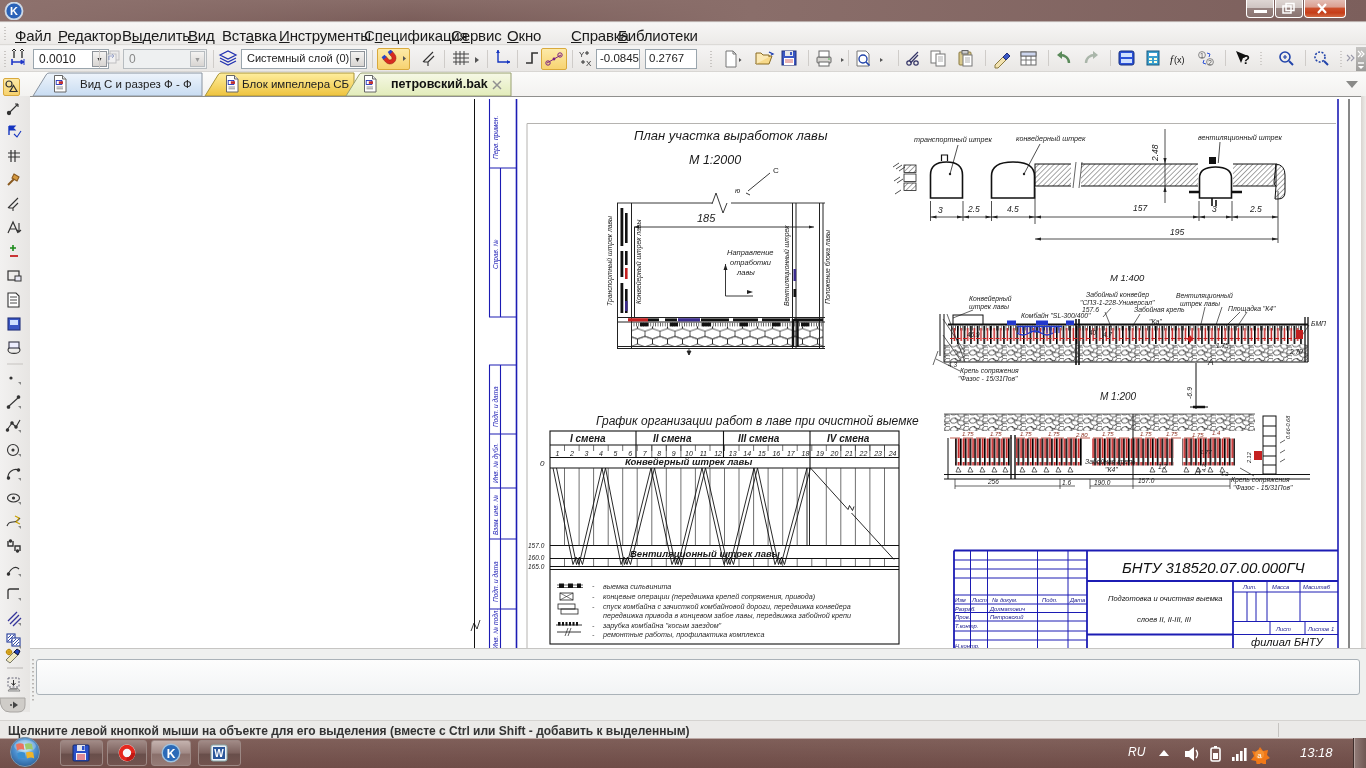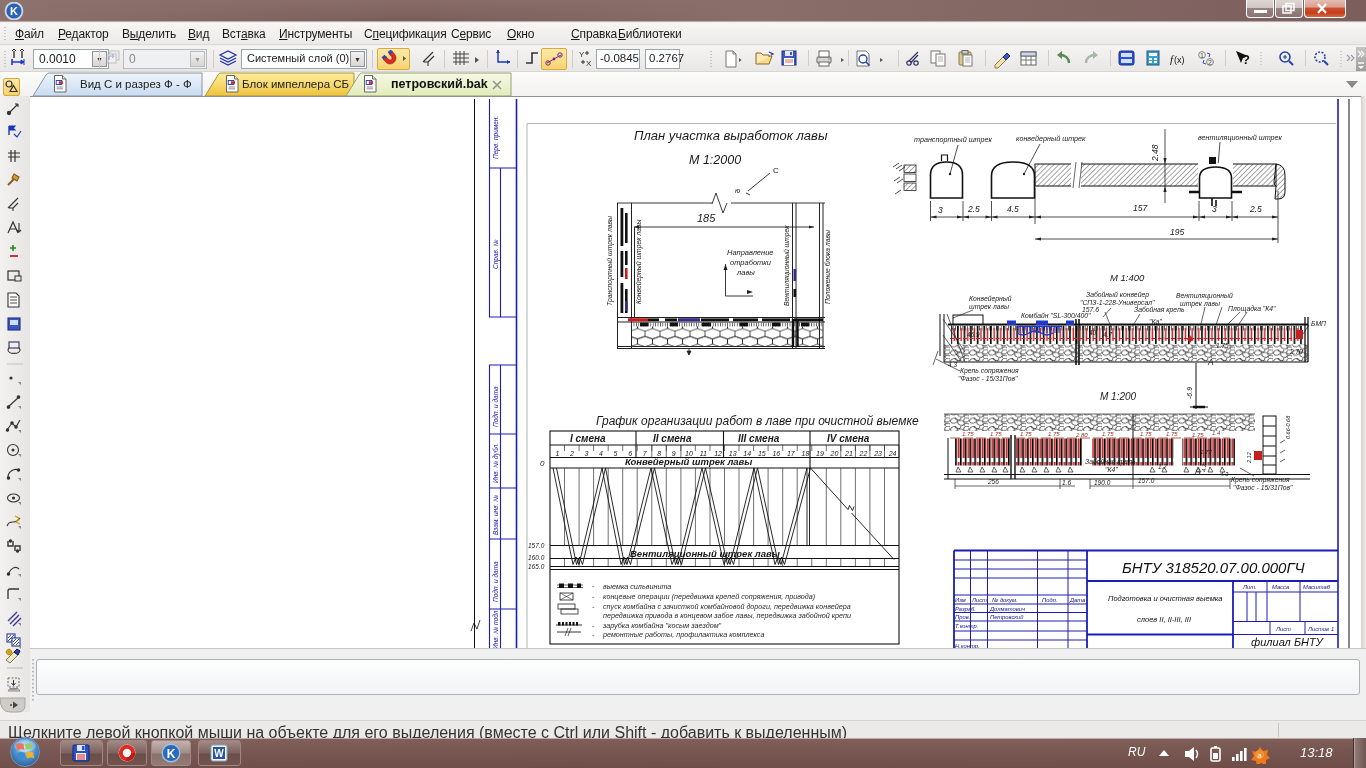--- a/index.html
+++ b/index.html
@@ -13,21 +13,21 @@
 #titletext{left:30px;top:4px;color:#fff;font-size:12.5px;white-space:pre;}
 
 .capbtn{top:0;height:18px;border:1px solid #fff;border-top:none;
  border-radius:0 0 4px 4px;background:linear-gradient(#ded6d3 0%,#cfc5c2 45%,#96827f 50%,#8a7471 100%);}
 #btnmin{left:1246px;width:28px;}
 #btnmax{left:1275px;width:28px;}
 #btnclose{left:1304px;width:42px;background:linear-gradient(#e3bdb4 0%,#dba092 40%,#cc4f2c 50%,#c63d18 75%,#d06a44 100%);}
 
 #menubar{left:0;top:23px;width:1366px;height:22px;
  background:linear-gradient(#f7f6f5,#eceae8);border-bottom:1px solid #dcdad7;}
-.mi{position:absolute;top:27px;font-size:12px;color:#1a1a1a;letter-spacing:-0.15px;text-align:right;}
+.mi{position:absolute;top:27px;font-size:15px;color:#1a1a1a;letter-spacing:-0.15px;text-align:right;}
 .mi u{text-decoration:underline;}
 
 #toolbar{left:0;top:46px;width:1366px;height:26px;
  background:linear-gradient(#f5f4f3,#e9e7e5);border-bottom:1px solid #d8d6d3;}
 .combo{position:absolute;top:49px;height:20px;background:#fff;border:1px solid #9aa5ad;
  font-size:12px;color:#222;padding:2px 0 0 5px;}
 .combo .dd{position:absolute;right:1px;top:1px;width:15px;height:16px;
  background:linear-gradient(#f4f3f2,#d8d5d2);border:1px solid #8e9399;text-align:center;
  font-size:7px;color:#333;line-height:15px;}
 .combo.dis{background:#eef0f1;color:#888;border-color:#b7bcc0;}
@@ -40,21 +40,21 @@
 
 #leftbar{left:0;top:96px;width:30px;height:616px;background:linear-gradient(90deg,#f2f1f0,#e7e5e3);}
 
 #canvas{left:30px;top:96px;width:1336px;height:552px;background:#fff;border-top:1px solid #8f8f8d;}
 
 #prop{left:30px;top:648px;width:1336px;height:72px;background:#eff0ef;border-top:1px solid #c6c5c3;}
 #propbox{position:absolute;left:6px;top:10px;width:1324px;height:36px;background:linear-gradient(#fdfdfd,#f2f4f5);
  border:1px solid #aab2b8;border-radius:3px;}
 
 #status{left:0;top:720px;width:1366px;height:18px;background:#ebeae8;border-top:1px solid #d5d3d0;
- font-size:16px;color:#333;}
+ font-size:12px;color:#333;font-weight:bold;}
 
 #taskbar{left:0;top:738px;width:1366px;height:30px;
  background:linear-gradient(100deg,#83625d3a 0%,#7a595436 45%,#82615c30 75%,#76555040 100%),linear-gradient(#80605a,#714f4a 70%,#6b4944);
  border-top:1px solid #bdaaa6;}
 .tbtn{position:absolute;top:740px;height:26px;border:1px solid #9c8884;border-radius:3px;
  background:linear-gradient(#a18a86,#7c615d 50%,#684e4a 55%,#72585465);}
 .tray{position:absolute;color:#fff;font-size:12px;font-style:italic;}
 </style></head>
 <body>
 <div id="app">
@@ -151,21 +151,21 @@
           <circle cx="16" cy="4" r="2.2" fill="none" stroke="#7a2080"></circle>
     <circle cx="10" cy="8" r="1.4" fill="#7a2080"></circle>
   </svg>
   <div class="tsep" style="left:572px"></div>
   <svg class="abs" style="left:578px;top:49px" width="16" height="18" viewBox="0 0 16 18">
     <text x="1" y="8" font-size="8" fill="#333" font-family="Liberation Sans">Y</text>
     <text x="8" y="17" font-size="8" fill="#333" font-family="Liberation Sans">X</text>
     <path d="M11 4h-4M9 2v4M3 13h4M5 11v4" stroke="#333" stroke-width="1"></path>
   </svg>
   <div class="combo" style="left:596px;width:44px;padding-left:3px;font-size:11.5px">-0.0845</div>
-  <div class="combo" style="left:645px;width:35px;padding-left:3px;font-size:11.5px">0.2767</div>
+  <div class="combo" style="left:645px;width:52px;padding-left:3px;font-size:11.5px">0.2767</div>
   <svg class="abs" style="left:708px;top:50px" width="6" height="18">
           <path d="M3 1v16" stroke="#c9c6c3" stroke-width="2" stroke-dasharray="1 2"></path>
         </svg>
   <svg class="abs" style="left:722px;top:48px" width="644" height="22" viewBox="0 0 644 22">
    <g transform="translate(1,2)">
             <path d="M3 1h7l3 3v13H3z" fill="#fff" stroke="#777"></path>
             <path d="M10 1v3h3" fill="none" stroke="#777"></path>
             <path d="M16 8l2.5 2-2.5 2z" fill="#555"></path>
           </g>
    <g transform="translate(33,2)">

